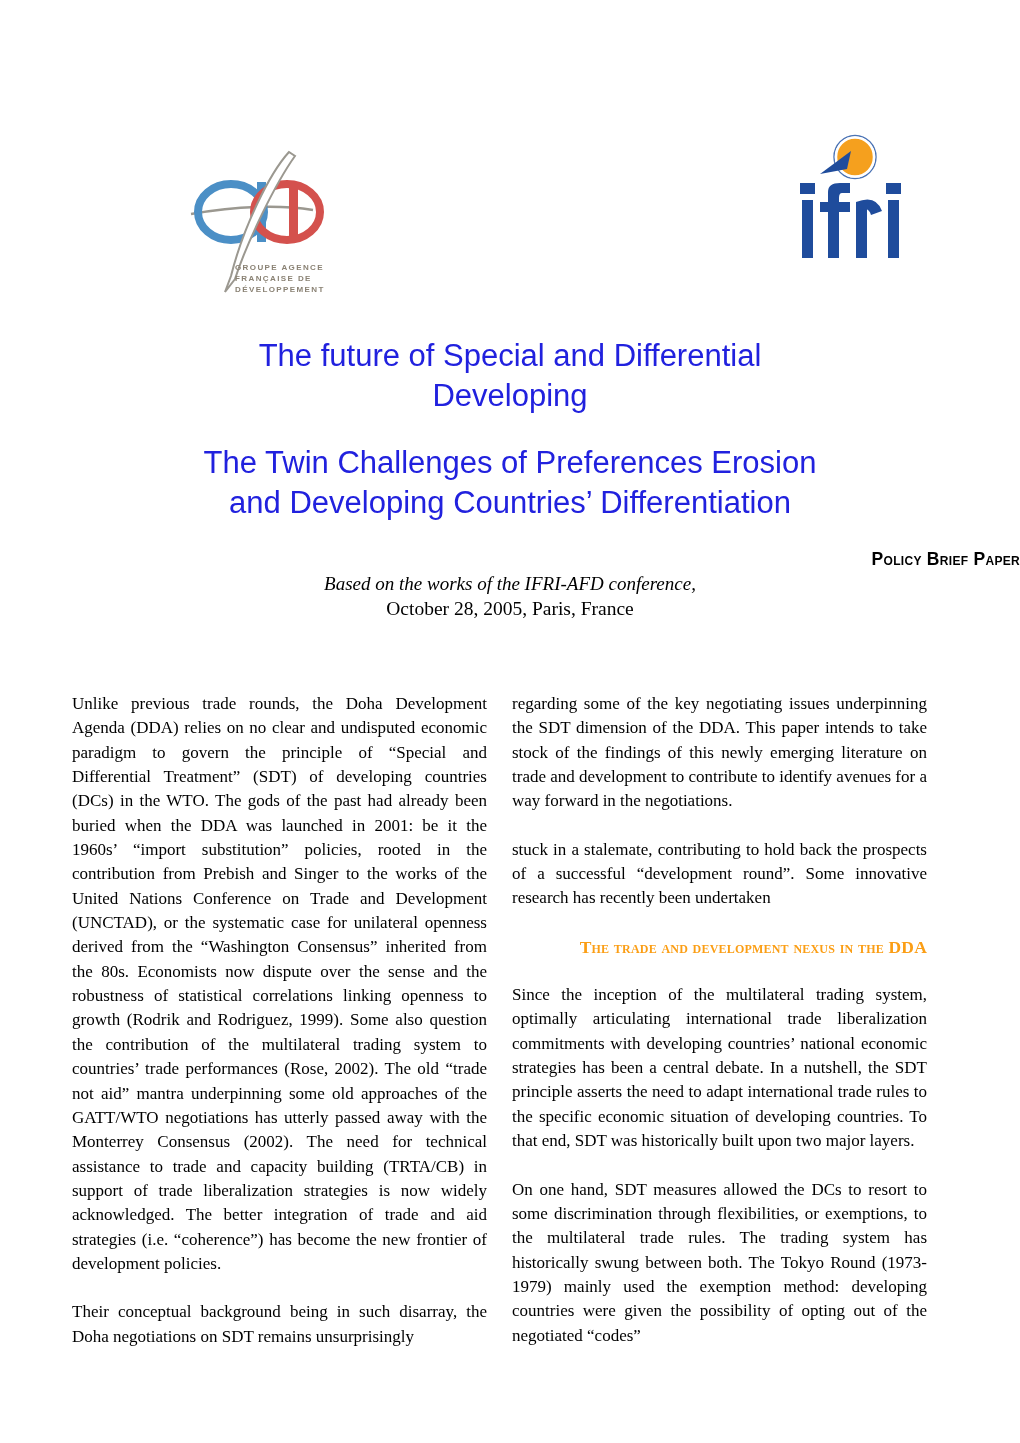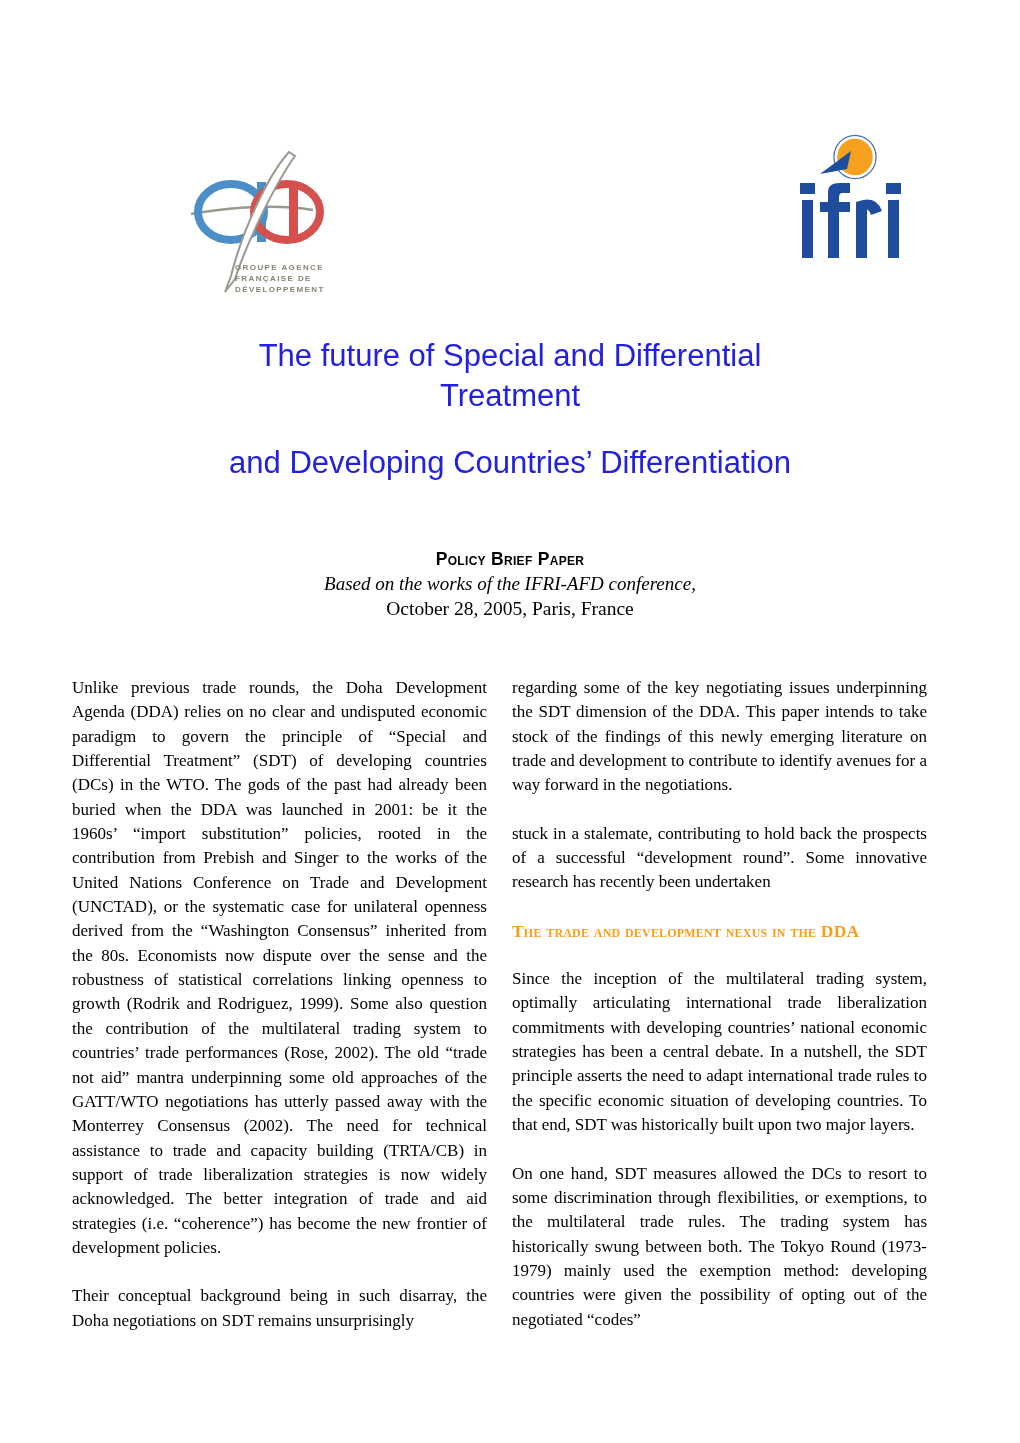--- a/index.html
+++ b/index.html
@@ -19,49 +19,49 @@
     position:absolute;left:0;width:1020px;text-align:center;
     font-family:"Liberation Sans", sans-serif;
     font-weight:normal;
     color:var(--title-blue,#2121DE);
     font-size:31px;line-height:40px;
   }
   .title1{top:336px;}
   .title2{top:443px;}
   
   .kicker{
-    position:absolute;left:0;top:549px;width:1020px;text-align:center;
+    position:absolute;left:0;top:549px;width:1020px;text-align:right;
     font-family:"Liberation Sans", sans-serif;
     font-weight:bold;font-variant:small-caps;
     font-size:17.5px;letter-spacing:.3px;
   }
   .based-on{
     position:absolute;left:0;top:573px;width:1020px;text-align:center;
     font-style:italic;font-size:19px;
   }
   .date-place{
     position:absolute;left:0;top:598px;width:1020px;text-align:center;
     font-size:19.5px;
   }
   
   .col{
-    position:absolute;top:676px;width:415px;
+    position:absolute;top:692px;width:415px;
     font-size:17px;line-height:24.35px;
     text-align:justify;
   }
   .col-left{left:72px;}
   .col-right{left:512px;}
   .col p{margin:0 0 24px 0;}
   .section-heading{
     margin:0 0 24px 0;
     font-family:"Liberation Serif", serif;
     font-weight:bold;font-variant:small-caps;
     font-size:17.5px;letter-spacing:.2px;
     color:var(--heading-orange,#FB9E15);
-    text-align:left;
+    text-align:right;
   }
   
   .afd-caption{
     font-family:"Liberation Sans", sans-serif;
     font-weight:bold;
     font-size:8px;letter-spacing:1.4px;
   }
 </style>
 </head>
 <body>
@@ -105,23 +105,24 @@
         <rect x="88" y="51" width="15" height="11"></rect>
         <rect x="90" y="68" width="11" height="58"></rect>
       </g>
 
       <text x="-999" y="-999">ifri</text>
     </svg>
   </div>
 
   <div class="title-block title1">
     <div>The future of Special and Differential</div>
-    <div>Treatment</div>
+    <div>Developing</div>
   </div>
   <div class="title-block title2">
+    <div>The Twin Challenges of Preferences Erosion</div>
     <div>and Developing Countries’ Differentiation</div>
   </div>
 
   <div class="kicker">Policy Brief Paper</div>
   <div class="based-on">Based on the works of the IFRI-AFD conference,</div>
   <div class="date-place">October 28, 2005, Paris, France</div>
 
   <div class="col col-left">
     <p>Unlike previous trade rounds, the Doha Development Agenda (DDA) relies on no clear and undisputed economic paradigm to govern the principle of “Special and Differential Treatment” (SDT) of developing countries (DCs) in the WTO. The gods of the past had already been buried when the DDA was launched in 2001: be it the 1960s’ “import substitution” policies, rooted in the contribution from Prebish and Singer to the works of the United Nations Conference on Trade and Development (UNCTAD), or the systematic case for unilateral openness derived from the “Washington Consensus” inherited from the 80s. Economists now dispute over the sense and the robustness of statistical correlations linking openness to growth (Rodrik and Rodriguez, 1999). Some also question the contribution of the multilateral trading system to countries’ trade performances (Rose, 2002). The old “trade not aid” mantra underpinning some old approaches of the GATT/WTO negotiations has utterly passed away with the Monterrey Consensus (2002). The need for technical assistance to trade and capacity building (TRTA/CB) in support of trade liberalization strategies is now widely acknowledged. The better integration of trade and aid strategies (i.e. “coherence”) has become the new frontier of development policies.</p>
     <p>Their conceptual background being in such disarray, the Doha negotiations on SDT remains unsurprisingly</p>

